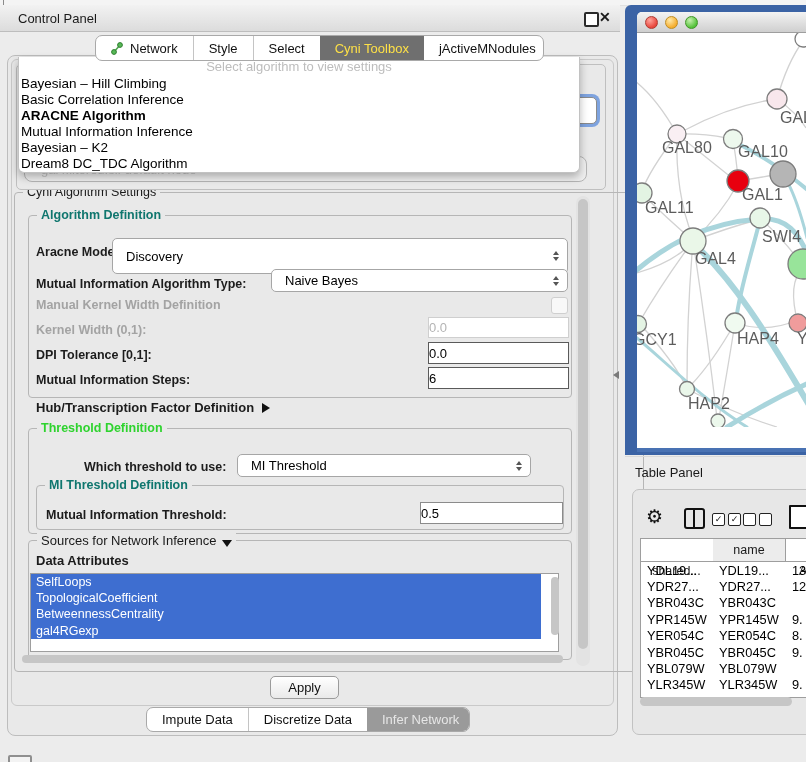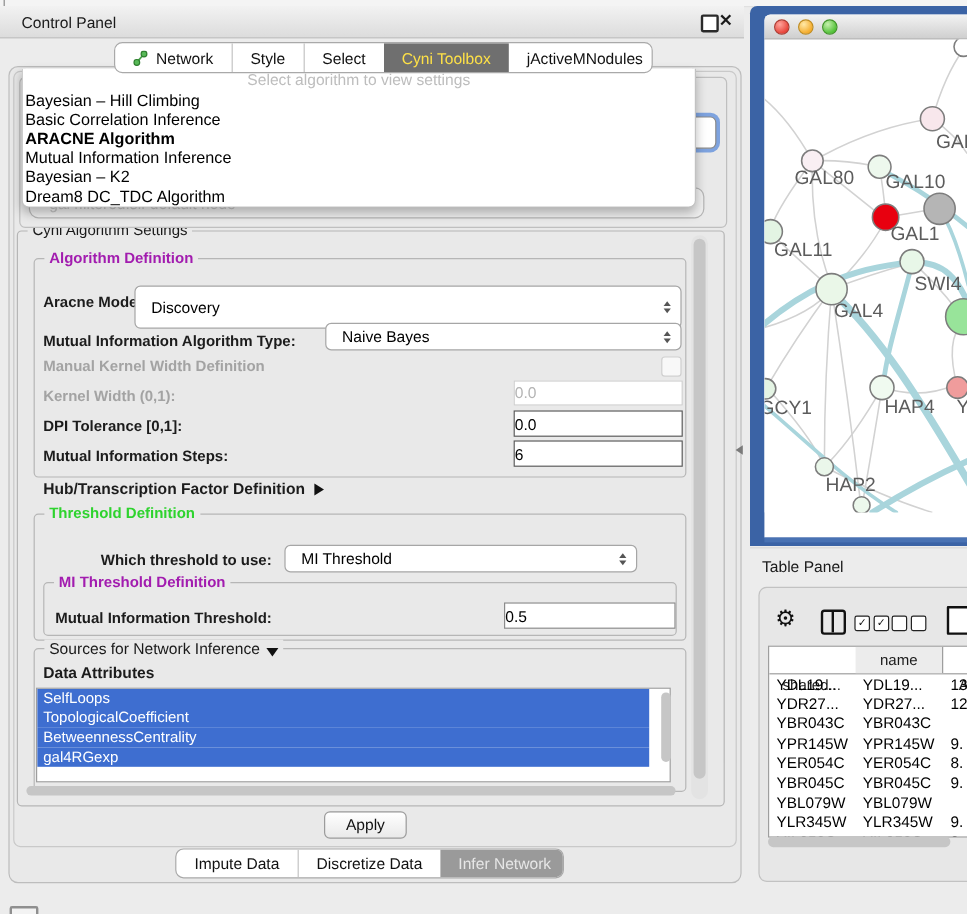--- a/index.html
+++ b/index.html
@@ -34,21 +34,21 @@
                z-index:6;display:flex;align-items:center;color:#c3c3c3;font-size:13px;padding-left:16px;box-sizing:border-box;}
   
   #dropdown{left:18px;top:57px;width:560px;height:115px;background:#fff;border:1px solid #c2c2c2;border-top:none;
             border-radius:0 0 6px 6px;box-shadow:0 4px 9px rgba(0,0,0,.28);z-index:30;}
   #dropdown .ph{height:17px;text-align:center;color:#bdbdbd;font-size:13px;padding-top:2px;}
   .dd-item{height:16px;line-height:16px;padding-left:2px;font-size:13.5px;color:#000;white-space:nowrap;}
   .dd-item.bold{font-weight:bold;}
   
   .fs{position:absolute;border:1px solid #b6b6b6;border-radius:4px;}
   .fs-legend{position:absolute;top:-8px;left:8px;background:#e9e9e9;padding:0 4px;font-size:12.5px;color:#1a1a1a;white-space:nowrap;}
-  .fs-legend.blue{color:#a21caf;font-weight:bold;}
+  .fs-legend.blue{color:#0f766e;font-weight:bold;}
   .fs-legend.green{color:#2ed32e;font-weight:bold;}
   .lbl{position:absolute;font-size:12.5px;font-weight:bold;color:#1c1c1c;white-space:nowrap;}
   .lbl.gray{color:#a3a3a3;}
   
   .combo{position:absolute;background:#fff;border:1px solid #a6a6a6;border-radius:5px;display:flex;align-items:center;box-sizing:border-box;}
   .combo .combo-val{padding-left:13px;font-size:13px;color:#000;}
   .spinner{position:absolute;right:8px;top:50%;transform:translateY(-50%);display:flex;flex-direction:column;gap:2px;}
   .tri-up{width:0;height:0;border-left:3.5px solid transparent;border-right:3.5px solid transparent;border-bottom:4.5px solid #555;}
   .tri-dn{width:0;height:0;border-left:3.5px solid transparent;border-right:3.5px solid transparent;border-top:4.5px solid #555;}
   .input{position:absolute;background:#fff;box-sizing:border-box;display:flex;align-items:center;justify-content:flex-start;
@@ -157,21 +157,21 @@
 <div class="abs" id="dropdown">
   <div class="ph">Select algorithm to view settings</div>
   <div class="dd-item">Bayesian – Hill Climbing</div>
   <div class="dd-item">Basic Correlation Inference</div>
   <div class="dd-item bold">ARACNE Algorithm</div>
   <div class="dd-item">Mutual Information Inference</div>
   <div class="dd-item">Bayesian – K2</div>
   <div class="dd-item">Dream8 DC_TDC Algorithm</div>
 </div>
 
-<div class="fs" style="left:14px;top:192px;width:588px;height:478px;">
+<div class="fs" style="left:14px;top:192px;width:588px;height:478px;padding-left:40px;">
   <span class="fs-legend">Cyni Algorithm Settings</span>
 </div>
 <div class="abs vtrack" style="left:576px;top:196px;width:14px;height:470px;"></div>
 <div class="abs vthumb" style="left:578px;top:199px;width:10px;height:450px;"></div>
 
 <div class="fs" style="left:28px;top:215px;width:542px;height:181px;">
   <span class="fs-legend blue">Algorithm Definition</span>
 </div>
 
 <span class="lbl" style="left:36px;top:245px;">Aracne Mode:</span>

